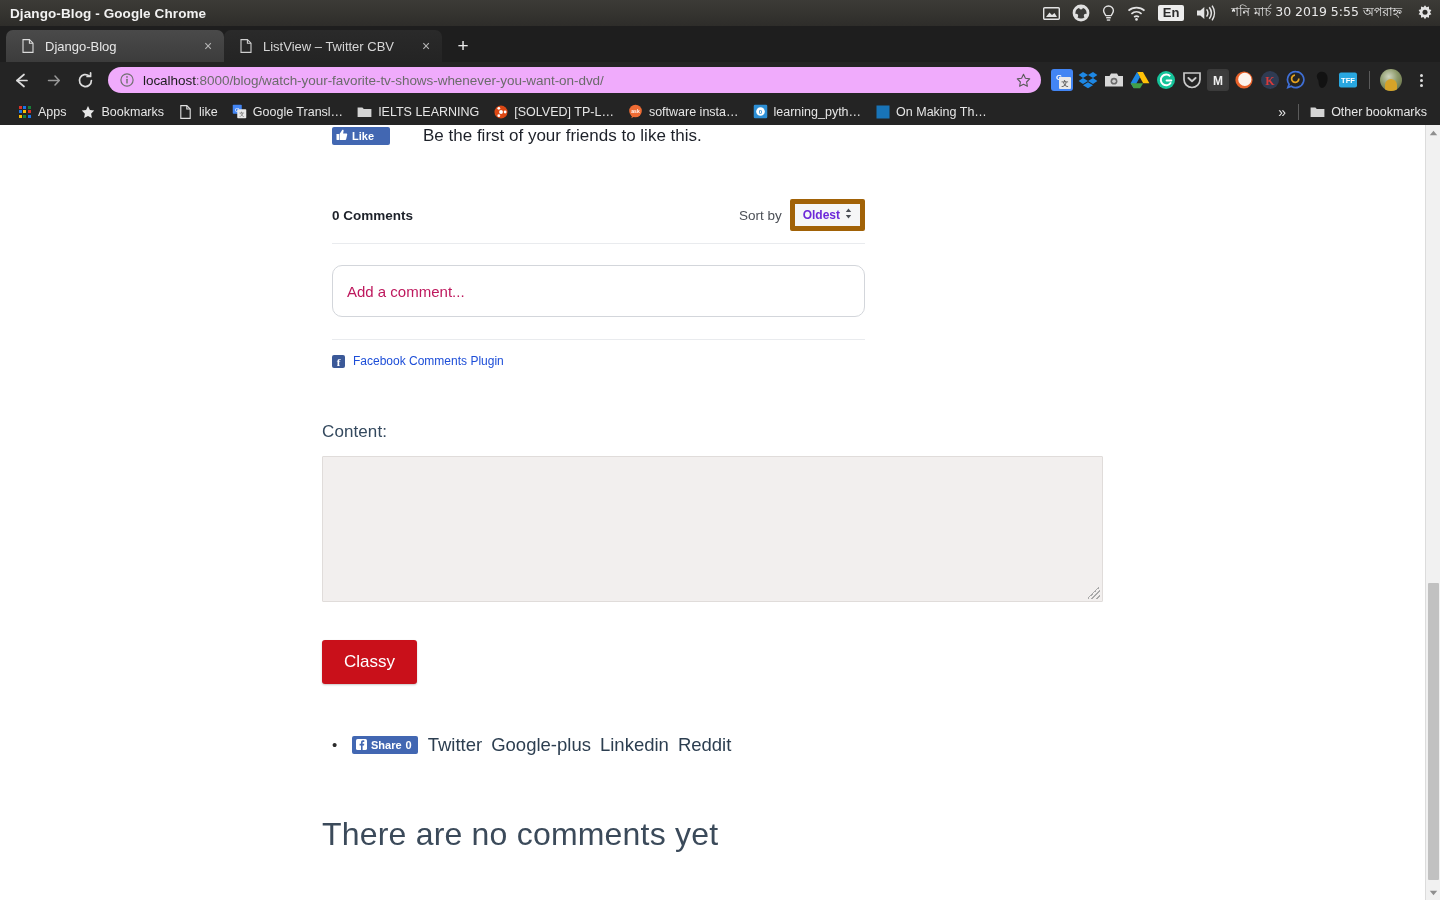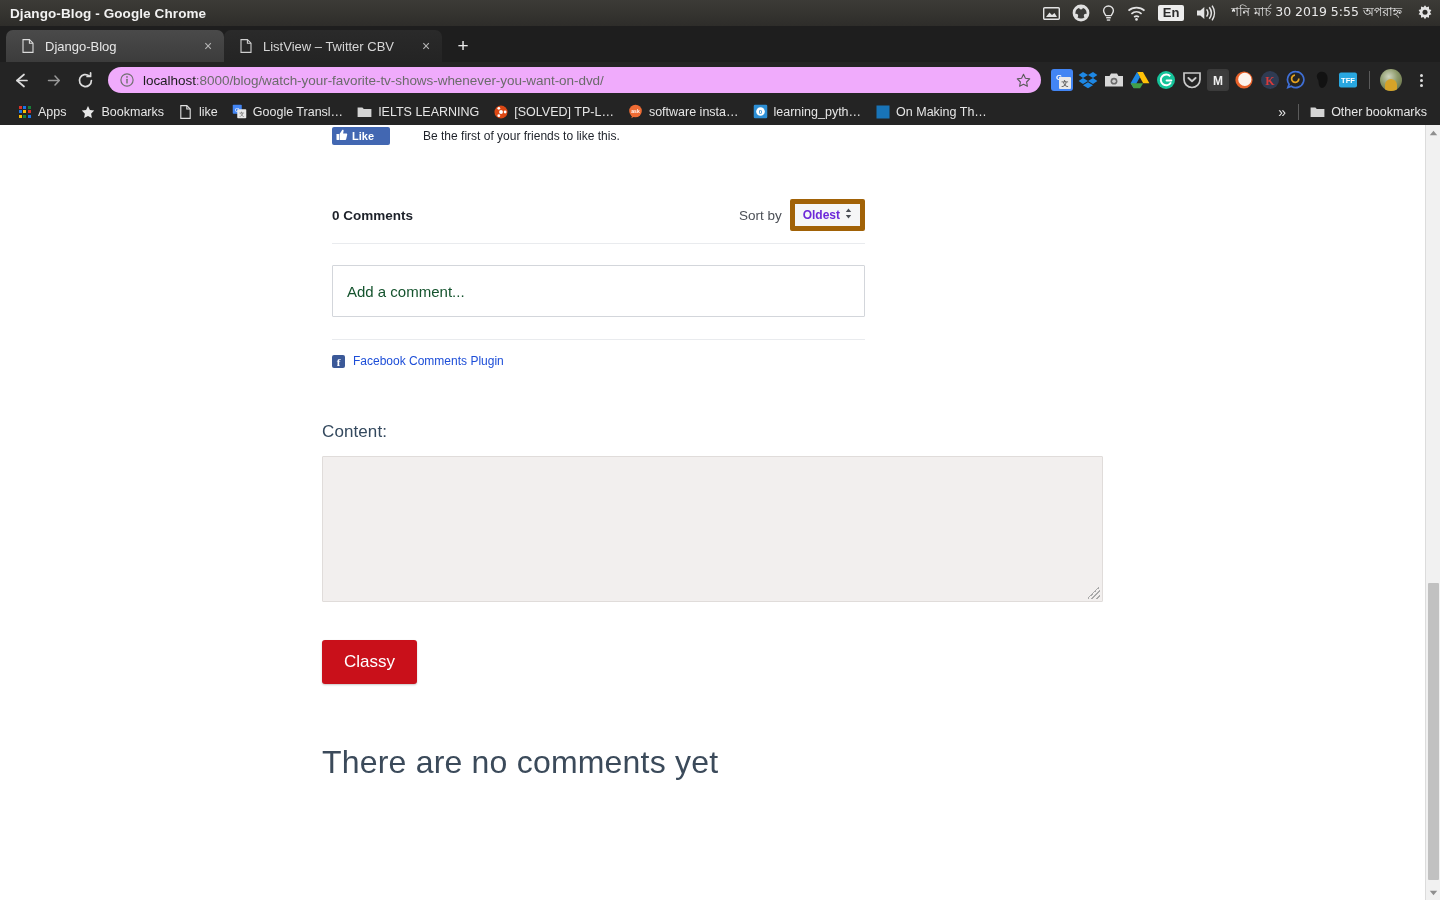--- a/index.html
+++ b/index.html
@@ -202,21 +202,21 @@
   .fb-like-btn {
     background: #4267b2;
     color: #fff;
     font-size: 11px; font-weight: bold;
     border-radius: 2px;
     height: 18px;
     padding: 0 16px 0 4px;
     display: flex; align-items: center; gap: 4px;
     font-family: "Liberation Sans", sans-serif;
   }
-  .fb-like-txt { font-size: 12px; color: #1d2129; padding-left: 24px; }
+  .fb-like-txt { font-size: 17px; color: #1d2129; padding-left: 24px; }
 
   .fb-hdrrow {
     width: 533px;
     display: flex; align-items: center; justify-content: space-between;
     margin-top: 52px;
     padding-bottom: 12px;
     border-bottom: 1px solid #e9ebee;
   }
   .fb-count { font-size: 13.5px; font-weight: bold; color: #1d2129; }
   .fb-sortwrap { display: flex; align-items: center; gap: 8px; }
@@ -225,25 +225,25 @@
     border: 5px solid #a16207;
     background: #f5f6f7;
     border-radius: 2px;
     font-size: 12px; font-weight: bold; color: #6d28d9;
     padding: 4px 8px;
     display: flex; align-items: center; gap: 5px;
   }
   .fb-commentbox {
     width: 533px; height: 52px;
     border: 1px solid #d3d6db;
-    border-radius: 1px;
+    border-radius: 10px;
     margin-top: 21px;
     display: flex; align-items: center;
     padding: 0 14px;
-    color: #14532d; font-size: 15px;
+    color: #be185d; font-size: 15px;
     background: #fff;
   }
   .fb-footer {
     width: 533px;
     margin-top: 22px;
     border-top: 1px solid #e9ebee;
     padding-top: 14px;
     display: flex; align-items: center; gap: 8px;
   }
   .fb-f-ico {
@@ -719,20 +719,38 @@
     </div>
 
     <div class="form-area">
       <label class="field-label">Content:</label>
       <div class="content-textarea">
         <span class="resize-grip"></span>
       </div>
       <button class="submit-btn">Classy</button>
     </div>
 
+    <ul class="share-list">
+      <li class="share-li">
+        <span class="share-fb">
+          <span>
+            <svg width="11" height="11" viewBox="0 0 11 11">
+                <rect width="11" height="11" rx="1.6" fill="#fff"></rect>
+                <path d="M6.6 11 V6.4 H8 L8.25 4.7 H6.6 V3.7 C6.6 3.2 6.75 2.9 7.5 2.9 H8.3 V1.4 C8.1 1.37 7.6 1.3 7 1.3 C5.8 1.3 5 2.05 5 3.5 V4.7 H3.6 V6.4 H5 V11 Z" fill="#4267b2"></path>
+              </svg>
+          </span>
+          <span>Share</span>
+          <span>0</span>
+        </span>
+        <a class="share-link">Twitter</a>
+        <a class="share-link">Google-plus</a>
+        <a class="share-link">Linkedin</a>
+        <a class="share-link">Reddit</a>
+      </li>
+    </ul>
 
     <h1 class="no-comments">There are no comments yet</h1>
   </div>
 
   <div class="scrollbar">
     <span class="sb-arrow up">
       <svg width="9" height="6" viewBox="0 0 9 6">
           <path d="M4.5 0.8 L8.2 5.2 H0.8 Z" fill="#8f8f8f"></path>
         </svg>
     </span>

